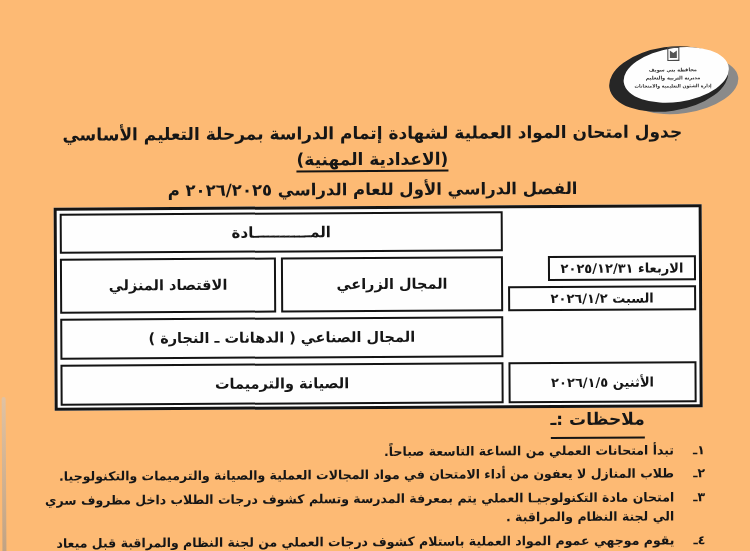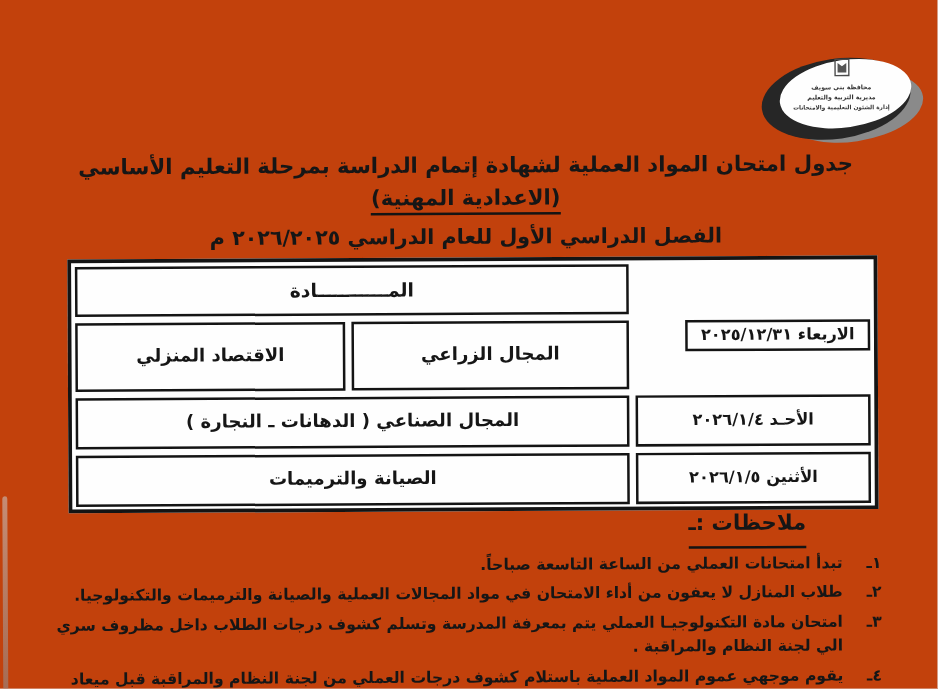--- a/index.html
+++ b/index.html
@@ -1,20 +1,20 @@
 <!DOCTYPE html>
 <html lang="ar" dir="rtl"><head>
 <meta charset="utf-8">
 <style>
   html,body{margin:0;padding:0;background:#e8e8e8;}
   .page{
     position:relative;
     width:750px;height:551px;
     margin:0 auto;
-    background:#c2410c;
+    background:#fdba74;
     overflow:hidden;
     font-family:"DejaVu Sans", sans-serif;
     color:#161616;
     direction:rtl;
   }
   .tilt{position:absolute;inset:0;transform:rotate(-0.3deg);}
   
   .logo{position:absolute;top:44px;left:606px;width:136px;height:76px;}
   .logo svg{display:block;width:100%;height:100%;}
   .logo text{font-family:"DejaVu Sans", sans-serif;font-weight:bold;}
@@ -91,23 +91,23 @@
     </div>
 
     <div class="title">
       <div class="t1"><span>جدول امتحان المواد العملية لشهادة إتمام الدراسة بمرحلة التعليم الأساسي </span><span class="u">(الاعدادية المهنية)</span></div>
       <div class="t2">الفصل الدراسي الأول للعام الدراسي ٢٠٢٦/٢٠٢٥ م</div>
     </div>
 
     <div class="schedule">
       <div class="cell c-subj-h">المـــــــــــادة</div>
       <div class="cell date c-wed">الاربعاء ٢٠٢٥/١٢/٣١</div>
+      <div class="cell date c-sat">السبت ٢٠٢٦/١/٢</div>
       <div class="cell c-agri">المجال الزراعي</div>
       <div class="cell c-home">الاقتصاد المنزلي</div>
-      <div class="cell date c-sun">الأحـد ٢٠٢٦/١/٤</div>
       <div class="cell c-ind">المجال الصناعي ( الدهانات ـ النجارة )</div>
       <div class="cell date c-mon">الأثنين ٢٠٢٦/١/٥</div>
       <div class="cell c-maint">الصيانة والترميمات</div>
     </div>
 
     <div class="notes-head">ملاحظات :ـ</div>
     <div class="notes">
       <div class="note">
         <span class="num">١ـ</span>
         <span class="txt">تبدأ امتحانات العملي من الساعة التاسعة صباحاً.</span>

